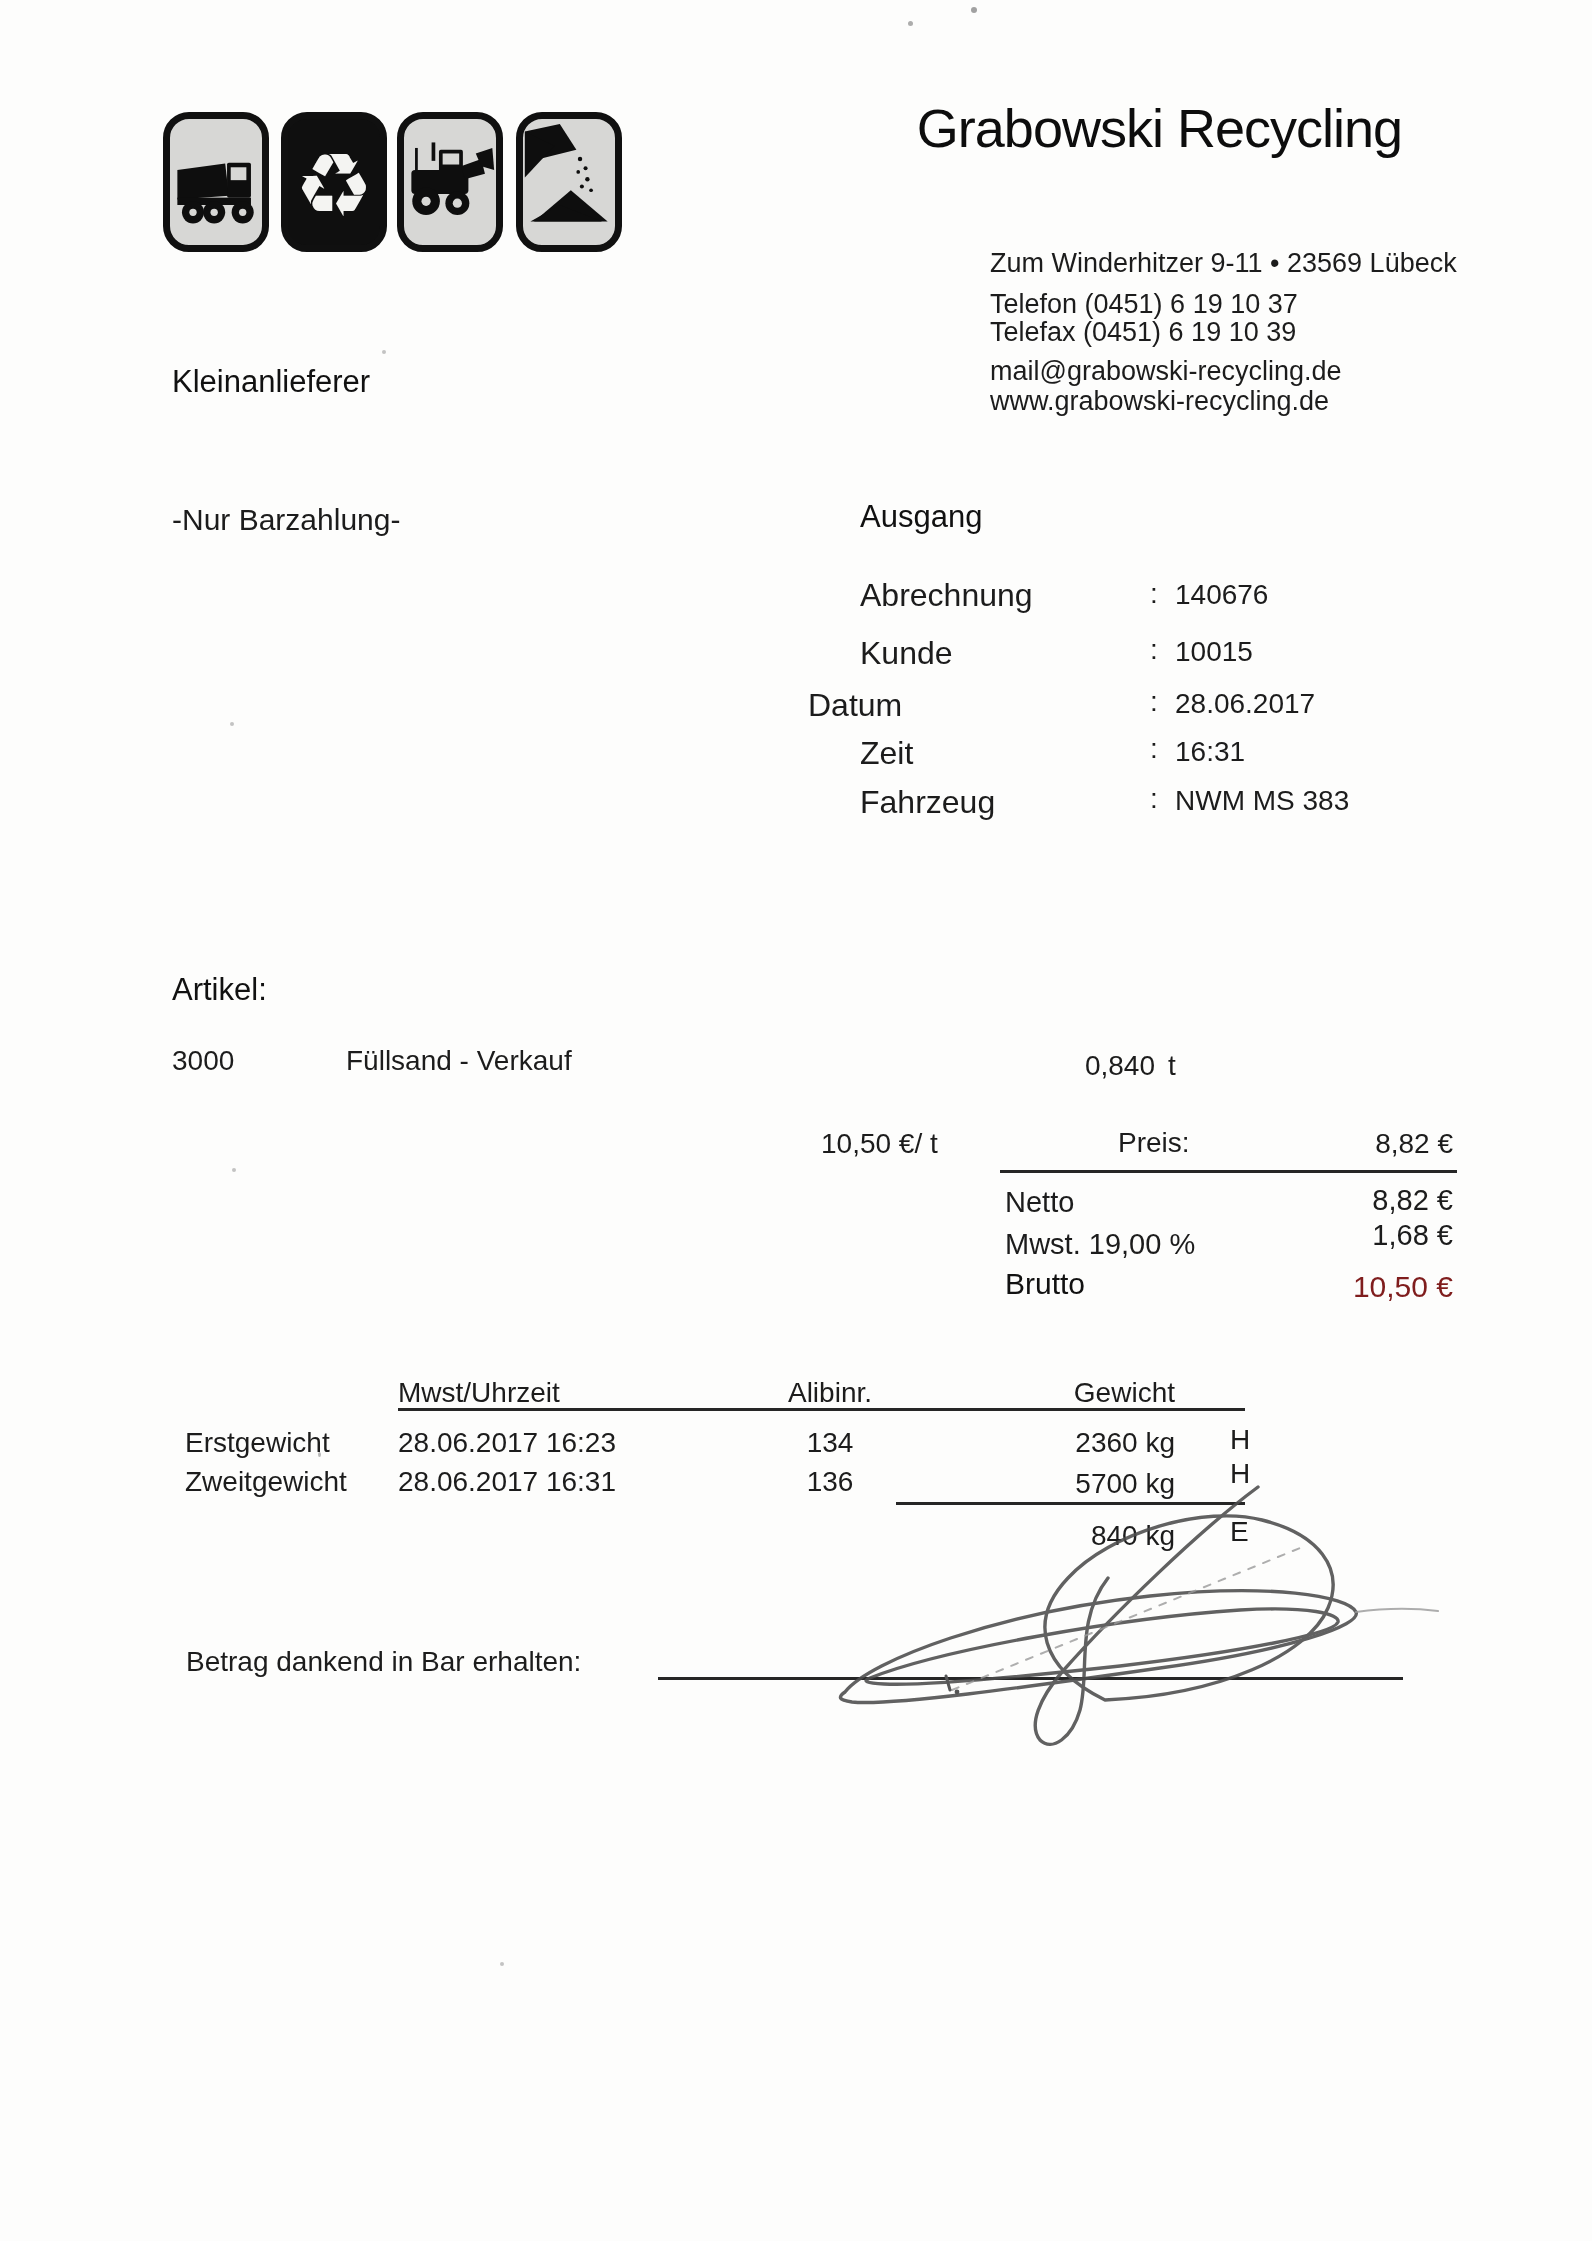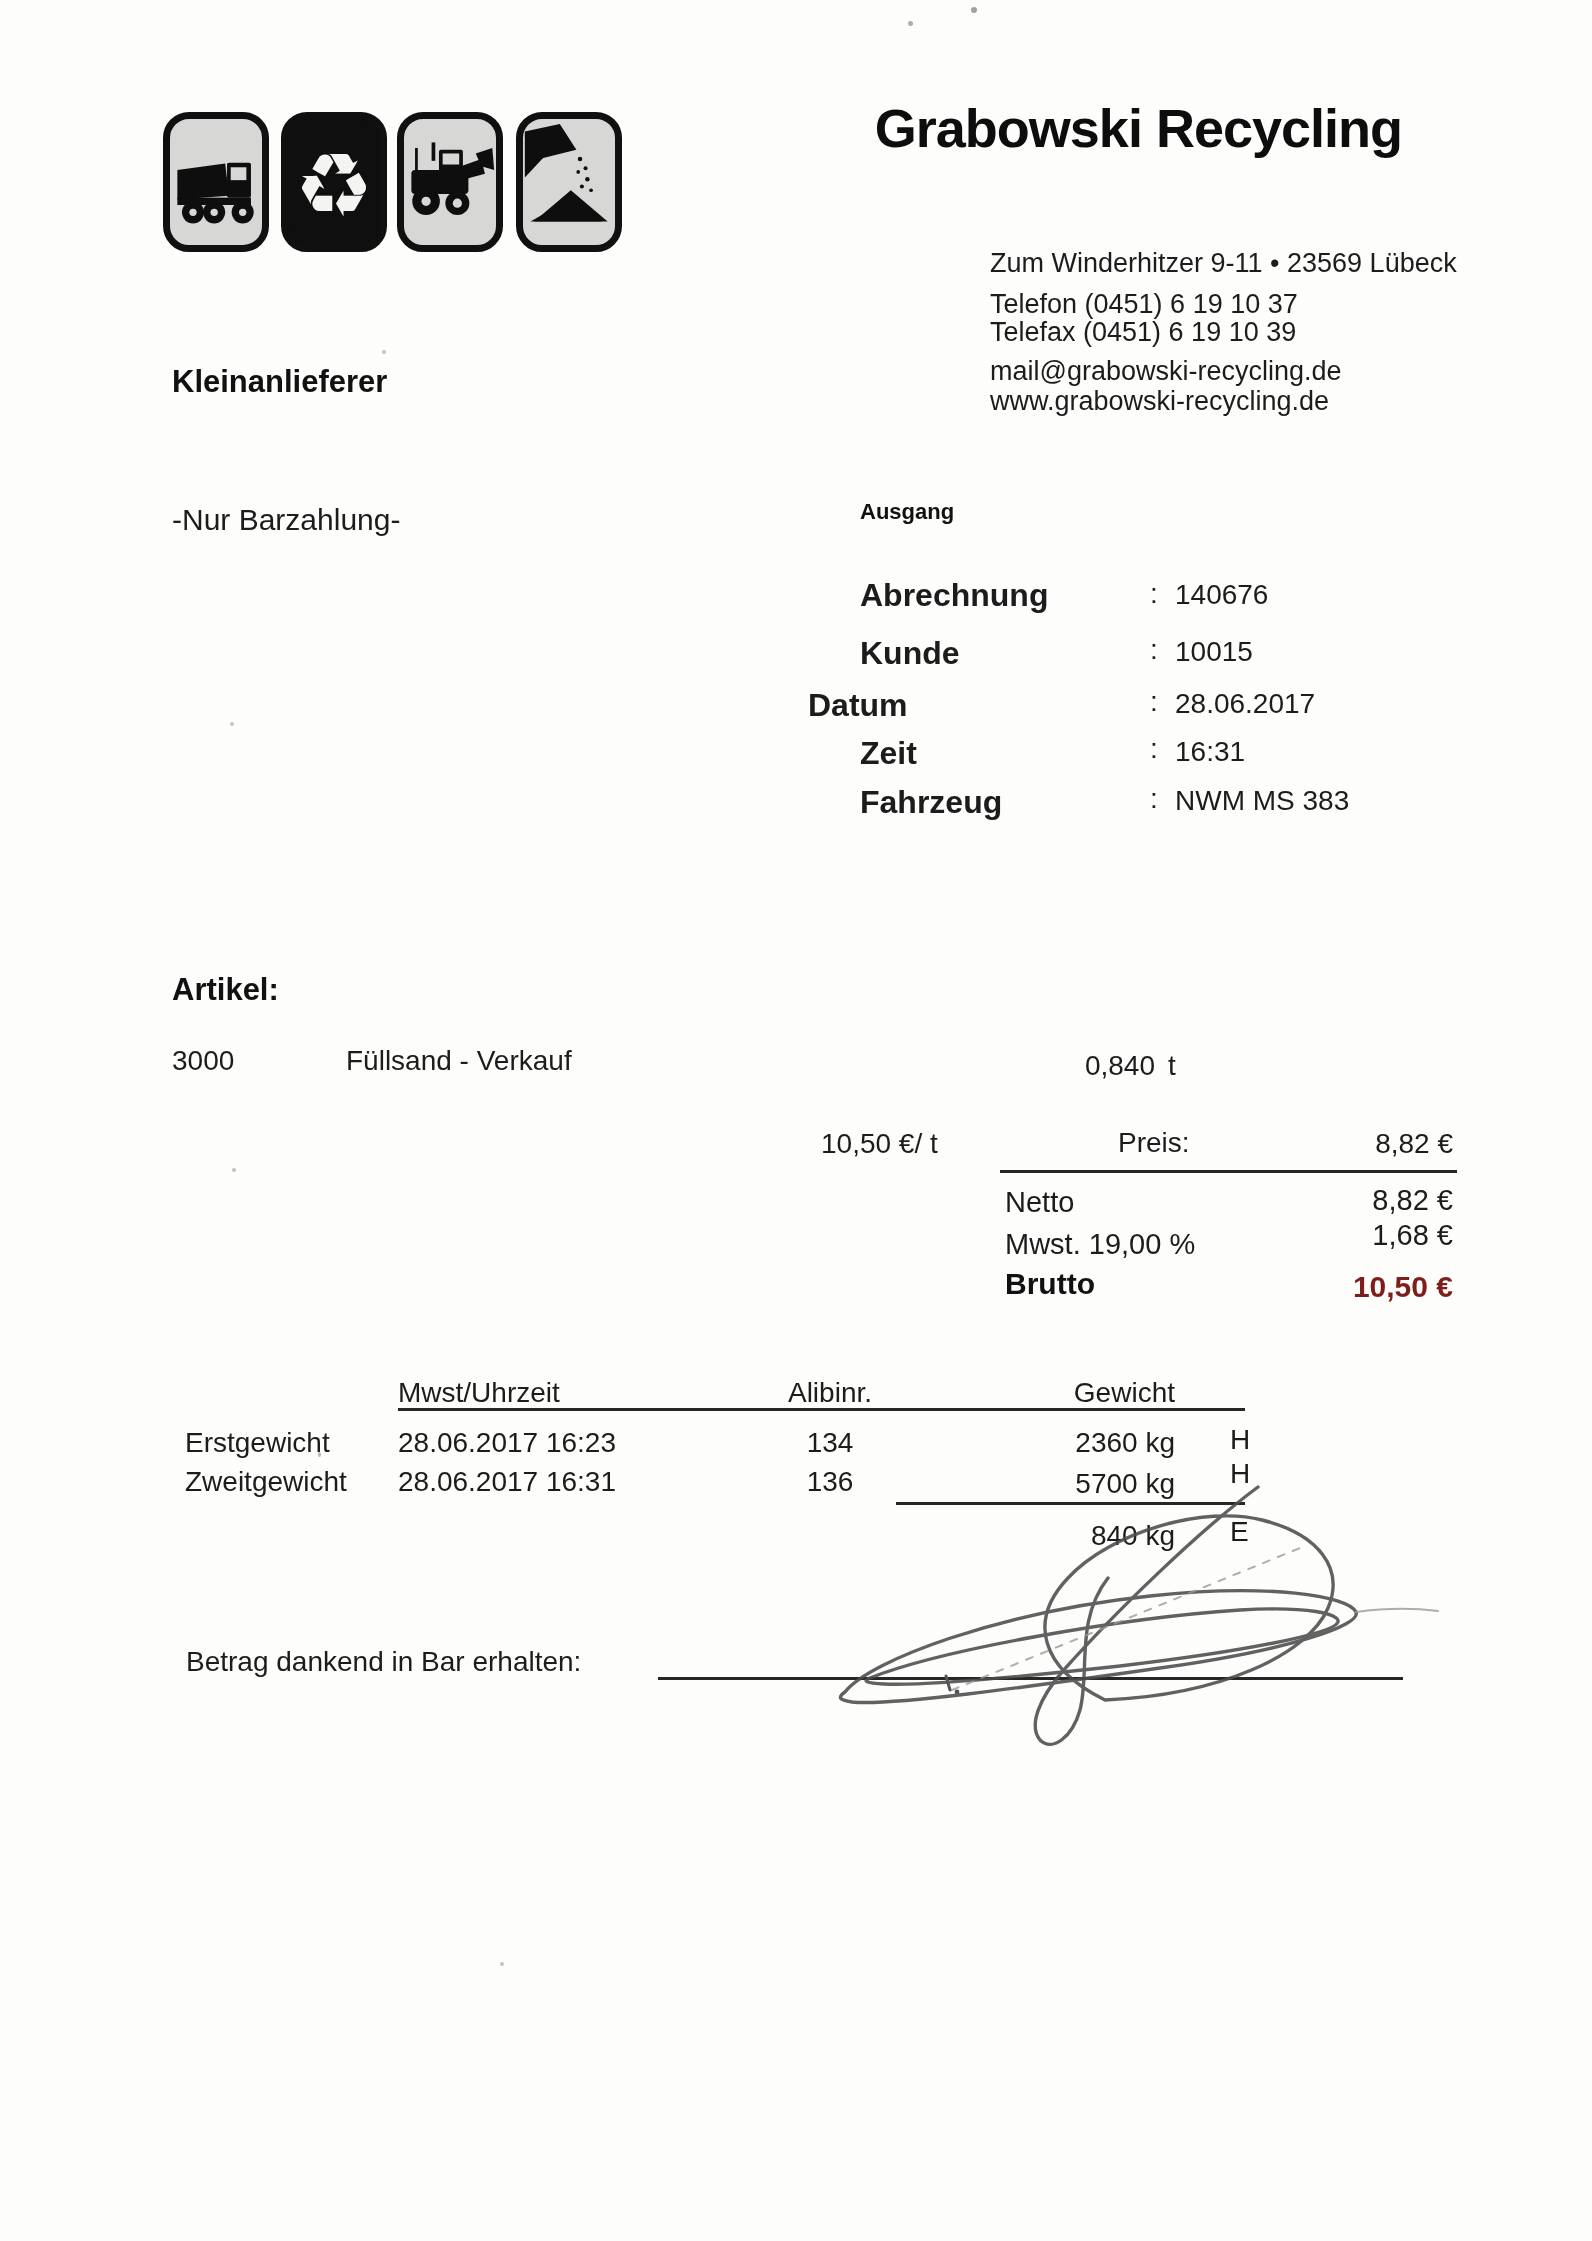--- a/index.html
+++ b/index.html
@@ -5,21 +5,21 @@
   html,body{margin:0;padding:0;background:#e8e8e8;}
   #page{
     position:relative;
     width:1592px;height:2241px;
     background:#fdfdfc;
     font-family:"Liberation Sans", sans-serif;
     color:#1c1c1c;
     overflow:hidden;
   }
   .abs{position:absolute;line-height:1.12;white-space:nowrap;}
-  .b{font-weight:bold;}
+  .b{font-weight:normal;}
   .right{text-align:right;}
   .center{text-align:center;}
 
   
   .iconbox{
     position:absolute;top:112px;width:106px;height:140px;
     background:#d7d7d5;border:7px solid #101010;border-radius:26px;
     box-sizing:border-box;overflow:hidden;
   }
   .iconbox.dark{background:#0f0f0f;}
@@ -99,21 +99,21 @@
 
   <div class="abs" style="left:990px;top:248px;font-size:27px">Zum Winderhitzer 9-11 • 23569 Lübeck</div>
   <div class="abs" style="left:990px;top:289px;font-size:27px">Telefon (0451) 6 19 10 37</div>
   <div class="abs" style="left:990px;top:317px;font-size:27px">Telefax (0451) 6 19 10 39</div>
   <div class="abs" style="left:990px;top:356px;font-size:27px">mail@grabowski-recycling.de</div>
   <div class="abs" style="left:990px;top:386px;font-size:27px">www.grabowski-recycling.de</div>
 
   <div class="abs b" style="left:172px;top:365px;font-size:31px;color:#111">Kleinanlieferer</div>
   <div class="abs" style="left:172px;top:503px;font-size:30px">-Nur Barzahlung-</div>
 
-  <div class="abs b" style="left:860px;top:500px;font-size:22px;color:#111">Ausgang</div>
+  <div class="abs b" style="left:860px;top:500px;font-size:31px;color:#111">Ausgang</div>
 
   <div class="abs b" style="left:860px;top:578px;font-size:32px">Abrechnung</div>
   <div class="abs" style="left:1150px;top:578px;font-size:28px">:</div>
   <div class="abs" style="left:1175px;top:579px;font-size:28px">140676</div>
 
   <div class="abs b" style="left:860px;top:636px;font-size:32px">Kunde</div>
   <div class="abs" style="left:1150px;top:634px;font-size:28px">:</div>
   <div class="abs" style="left:1175px;top:636px;font-size:28px">10015</div>
 
   <div class="abs b" style="left:808px;top:688px;font-size:32px">Datum</div>

